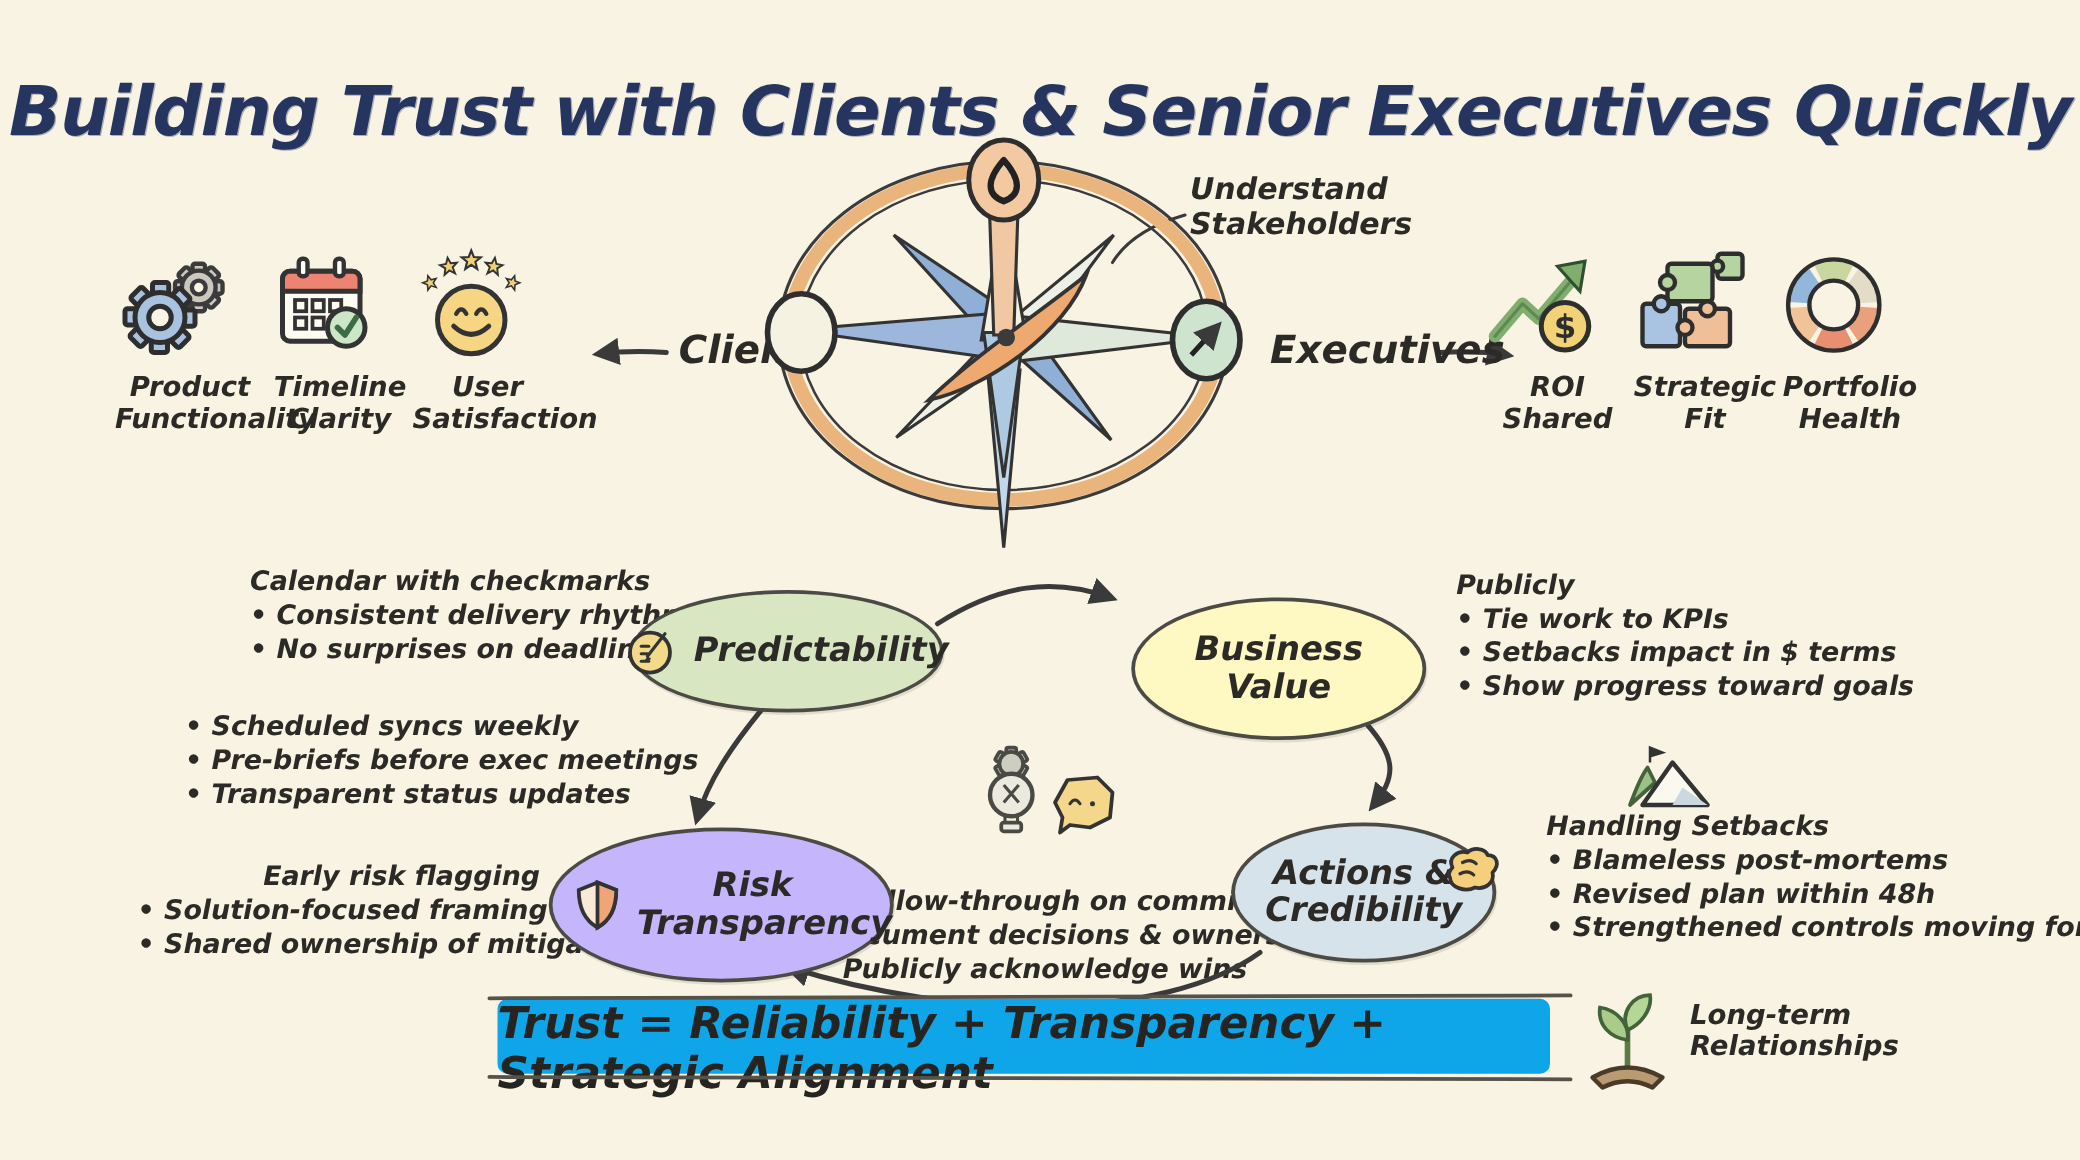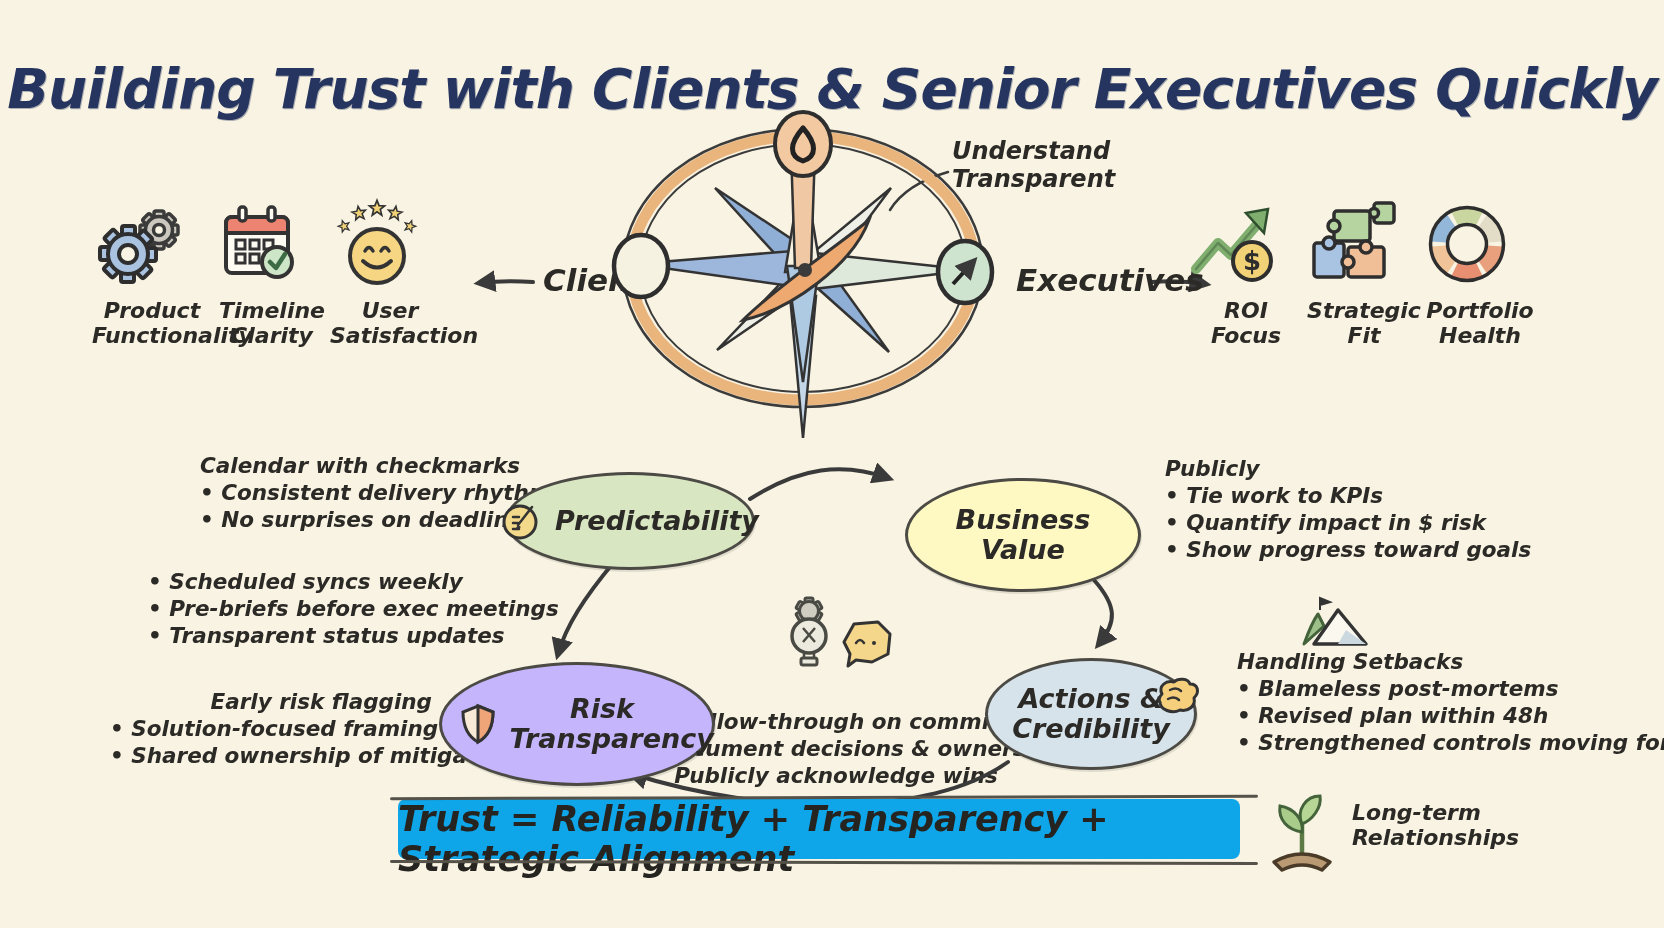--- a/index.html
+++ b/index.html
@@ -143,21 +143,21 @@
         <path d="M35 52 Q39 45 43 52" fill="none" stroke="#333" stroke-width="3.5" stroke-linecap="round"></path>
         <path d="M51 52 Q55 45 59 52" fill="none" stroke="#333" stroke-width="3.5" stroke-linecap="round"></path>
         <path d="M33 62 Q47 75 61 62" fill="none" stroke="#333" stroke-width="4" stroke-linecap="round"></path>
       </svg>
     </span>
     <span class="lbl">User Satisfaction</span>
   </div>
 
   <div class="abs side-label z2" style="left:543px;top:262px;">Clients</div>
   <div class="abs side-label z2" style="left:1016px;top:262px;">Executives</div>
-  <div class="abs annotation z2" style="left:952px;top:138px;">Understand Transparent</div>
+  <div class="abs annotation z2" style="left:952px;top:138px;">Understand Stakeholders</div>
 
   <div class="abs" style="left:605px;top:106px;z-index:2;">
     <svg width="395" height="340" viewBox="0 0 395 340">
       <ellipse cx="198" cy="162" rx="172" ry="132" fill="none" stroke="#e9b57d" stroke-width="11"></ellipse>
       <ellipse cx="198" cy="162" rx="180" ry="139" fill="none" stroke="#3b3b3b" stroke-width="2.5"></ellipse>
       <ellipse cx="198" cy="162" rx="163" ry="124" fill="none" stroke="#3b3b3b" stroke-width="2"></ellipse>
       <polygon points="198,332 211,190 185,190" fill="#c4d7e8" stroke="#333" stroke-width="2.5"></polygon>
       <polygon points="110,82 212,150 192,172" fill="#8fafd6" stroke="#333" stroke-width="2.5"></polygon>
       <polygon points="286,82 204,150 222,168" fill="#eef0e8" stroke="#333" stroke-width="2.5"></polygon>
       <polygon points="112,244 192,160 208,178" fill="#eef0e8" stroke="#333" stroke-width="2.5"></polygon>
@@ -180,21 +180,21 @@
   <div class="abs icon-card z2" style="left:1186px;top:196px;">
     <span class="glyph">
       <svg width="100" height="96" viewBox="0 0 100 90">
         <path d="M10 70 L32 44 L45 56 L74 22" fill="none" stroke="#7fae6f" stroke-width="10" stroke-linecap="round" stroke-linejoin="round"></path>
         <path d="M10 70 L32 44 L45 56 L74 22" fill="none" stroke="#2f4f2f" stroke-width="2.5" stroke-linecap="round" stroke-linejoin="round" opacity=".4"></path>
         <polygon points="60,14 82,10 78,34" fill="#7fae6f" stroke="#2f4f2f" stroke-width="2.5"></polygon>
         <circle cx="66" cy="62" r="19" fill="#f2d277" stroke="#2e2e2e" stroke-width="4"></circle>
         <text x="66" y="71" text-anchor="middle" font-family="DejaVu Sans, sans-serif" font-style="normal" font-weight="bold" font-size="26" fill="#2e2e2e">$</text>
       </svg>
     </span>
-    <span class="lbl">ROI Focus</span>
+    <span class="lbl">ROI Shared</span>
   </div>
 
   <div class="abs icon-card z2" style="left:1304px;top:196px;">
     <span class="glyph">
       <svg width="96" height="96" viewBox="0 0 96 90">
         <g stroke="#2e2e2e" stroke-width="3.5">
           <rect x="70" y="4" width="20" height="20" rx="3" fill="#b5d4a0"></rect>
           <circle cx="70" cy="14" r="4.5" fill="#b5d4a0"></circle>
           <rect x="30" y="12" width="36" height="30" rx="3" fill="#b5d4a0"></rect>
           <circle cx="30" cy="27" r="6" fill="#b5d4a0"></circle>
@@ -281,21 +281,21 @@
 
   <div class="abs note r" style="left:110px;top:688px;width:322px;">
     <div>Early risk flagging</div>
     <div>• Solution-focused framing</div>
     <div>• Shared ownership of mitigation</div>
   </div>
 
   <div class="abs note" style="left:1165px;top:455px;">
     <div>Publicly</div>
     <div>• Tie work to KPIs</div>
-    <div>• Quantify impact in $ risk</div>
+    <div>• Setbacks impact in $ terms</div>
     <div>• Show progress toward goals</div>
   </div>
 
   <div class="abs" style="left:778px;top:596px;z-index:2;">
     <svg width="62" height="78" viewBox="0 0 62 78">
       <g stroke="#4a4a45" stroke-width="3" fill="#cfccc2">
         <g>
             <rect x="27" y="2" width="8" height="7" rx="1.5" transform="rotate(0 31 15)"></rect>
             <rect x="27" y="2" width="8" height="7" rx="1.5" transform="rotate(60 31 15)"></rect>
             <rect x="27" y="2" width="8" height="7" rx="1.5" transform="rotate(120 31 15)"></rect>

